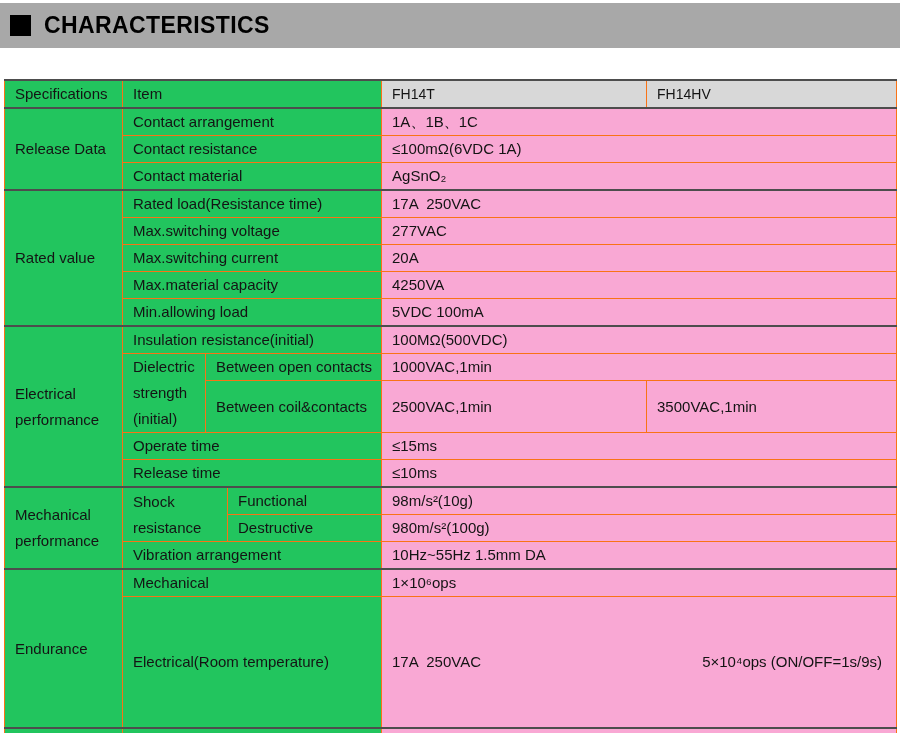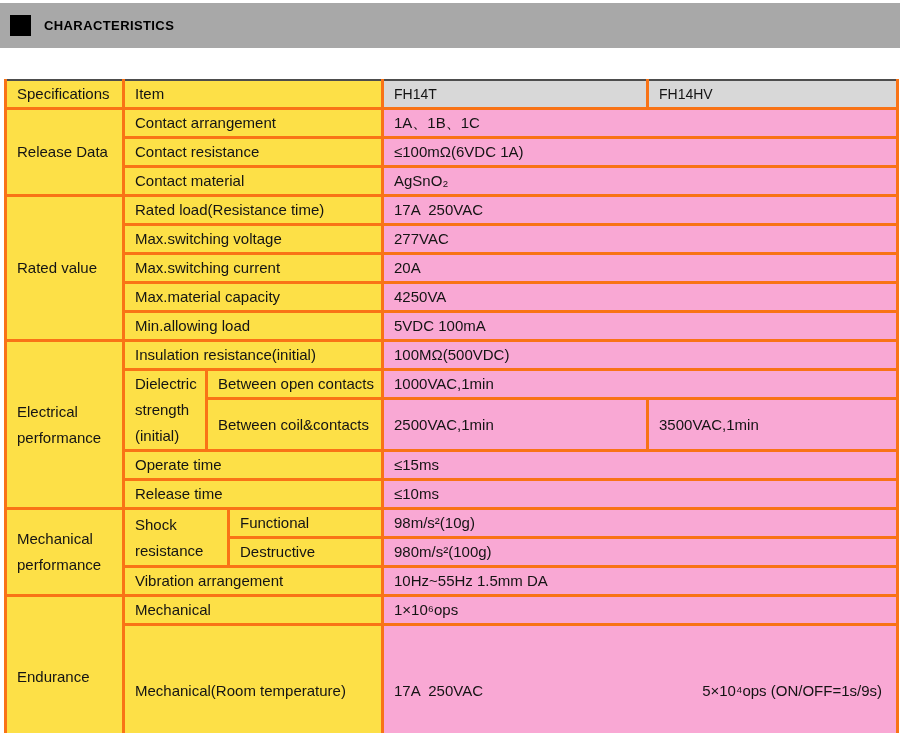--- a/index.html
+++ b/index.html
@@ -12,42 +12,42 @@
   }
   .page { position: relative; width: 900px; height: 733px; overflow: hidden; background: #fff; }
 
   
   .title-bar {
     position: absolute; top: 3px; left: 0; width: 900px; height: 45px;
     background: #a8a8a8;
     display: flex; align-items: center;
   }
   .sq-icon { width: 21px; height: 21px; background: #000; margin: 0 13px 0 10px; flex: 0 0 auto; }
-  .title-text { font-size: 13px; font-weight: bold; color: #000; letter-spacing: 0.4px; }
+  .title-text { font-size: 23px; font-weight: bold; color: #000; letter-spacing: 0.4px; }
 
   
   table.spec {
     position: absolute; top: 79px; left: 4px; width: 892px;
     border-collapse: collapse; table-layout: fixed;
     font-size: 15px;
     border: 1px solid #6e6e6e;
     border-bottom: 2px solid #4d4d4d;
   }
   table.spec td, table.spec th {
-    border: 3px solid #f97316;
+    border: 1px solid #f97316;
     padding: 0 4px 0 10px;
     text-align: left; vertical-align: middle;
     font-weight: normal;
     line-height: 26px;
     overflow: hidden;
   }
   tr.r { height: 26px; }
   tr.tall { height: 52px; }
   tr.sec > td, tr.sec > th { border-top: 2px solid #4d4d4d; }
-  .lab { background: #fde047; }
+  .lab { background: #22c55e; }
   .val { background: #f9a8d4; white-space: pre-wrap; }
   .hdr { background: #d8d8d8; font-size: 14px; }
   .split { display: flex; justify-content: space-between; align-items: center; padding-right: 10px; white-space: pre-wrap; }
 </style>
 </head>
 <body>
 
 <div class="page">
 
   <div class="title-bar">
@@ -147,21 +147,21 @@
         <td class="lab" colspan="3">Vibration arrangement</td>
         <td class="val" colspan="2">10Hz~55Hz 1.5mm DA</td>
       </tr>
 
       <tr class="r sec">
         <td class="lab" rowspan="2">Endurance</td>
         <td class="lab" colspan="3">Mechanical</td>
         <td class="val" colspan="2">1×10⁶ops</td>
       </tr>
       <tr class="r">
-        <td class="lab" colspan="3">Mechanical(Room temperature)</td>
+        <td class="lab" colspan="3">Electrical(Room temperature)</td>
         <td class="val" colspan="2">
           <div class="split">
             <span>17A  250VAC</span>
             <span>5×10⁴ops (ON/OFF=1s/9s)</span>
           </div>
         </td>
       </tr>
 
       <tr class="r sec">
         <td class="lab" rowspan="2">Operate condition</td>

